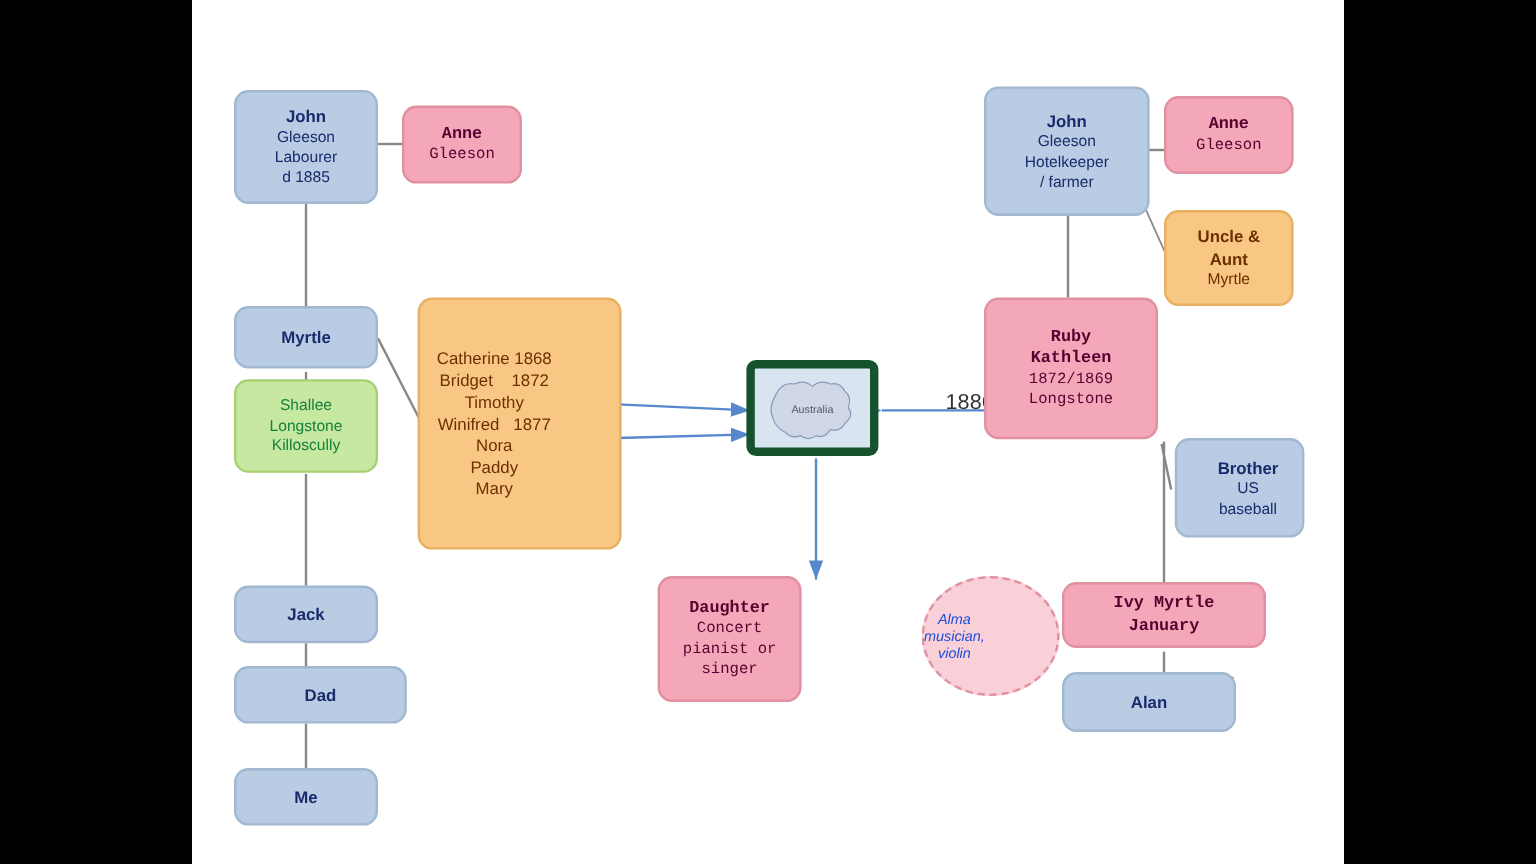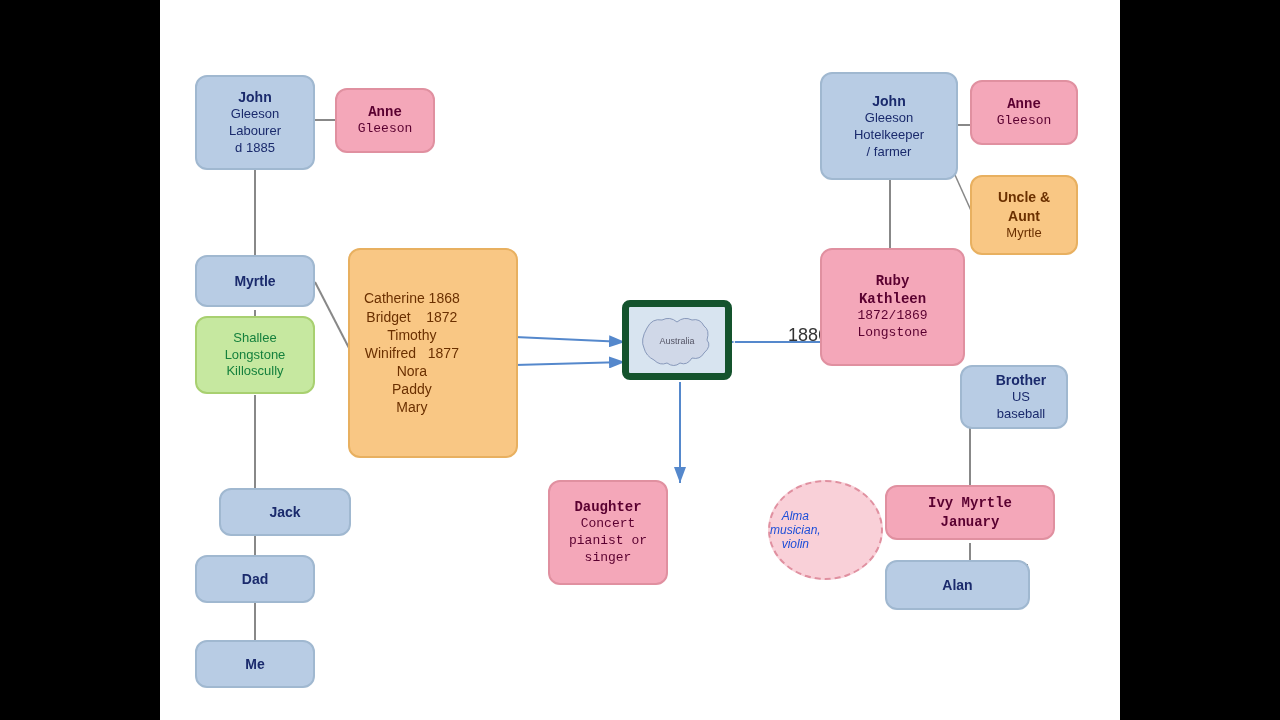--- a/index.html
+++ b/index.html
@@ -166,25 +166,25 @@
       Catherine 1868<br>
       Bridget &nbsp;&nbsp; 1872<br>
       Timothy<br>
       Winifred &nbsp; 1877<br>
       Nora<br>
       Paddy<br>
       Mary
     </span>
   </div>
 
-  <div class="node blue" style="left:35px;top:488px;width:132px;height:48px;margin-left:24px;">
+  <div class="node blue" style="left:35px;top:488px;width:120px;height:48px;">
     <span class="node-title">Jack</span>
   </div>
 
-  <div class="node blue" style="left:35px;top:555px;width:120px;height:48px;">
+  <div class="node blue" style="left:35px;top:555px;width:144px;height:48px;">
     <span class="node-title">Dad</span>
   </div>
 
   <div class="node blue" style="left:35px;top:640px;width:120px;height:48px;">
     <span class="node-title">Me</span>
   </div>
 
   <div class="australia-map" style="left:462px;top:300px;">
     <svg width="90" height="65" viewBox="0 0 90 65">
       <path d="M15,20 Q20,10 30,12 Q38,8 45,14 Q52,8 60,12 Q68,10 72,18 Q78,22 75,32 Q80,38 72,45 Q68,52 60,50 Q55,58 48,55 Q42,60 35,55 Q28,58 22,52 Q14,48 12,40 Q8,32 15,20Z" fill="#d0d8e8" stroke="#8899bb" stroke-width="1"></path>
@@ -216,21 +216,21 @@
   <div class="node orange" style="left:810px;top:175px;width:108px;height:80px;">
     <span class="node-title">Uncle &amp;<br>Aunt</span>
     <span>Myrtle</span>
   </div>
 
   <div class="node pink" style="left:660px;top:248px;width:145px;height:118px;">
     <span class="node-title">Ruby<br>Kathleen</span>
     <span>1872/1869<br>Longstone</span>
   </div>
 
-  <div class="node blue" style="left:800px;top:365px;width:108px;height:64px;padding-left:24px;">
+  <div class="node blue" style="left:819px;top:365px;width:108px;height:83px;padding-left:24px;">
     <span class="node-title">Brother</span>
     <span>US<br>baseball</span>
   </div>
 
   <div class="node pink" style="left:725px;top:485px;width:170px;height:55px;">
     <span class="node-title">Ivy Myrtle January</span>
   </div>
 
   <div class="node blue" style="left:725px;top:560px;width:145px;height:50px;">
     <span class="node-title">Alan</span>

